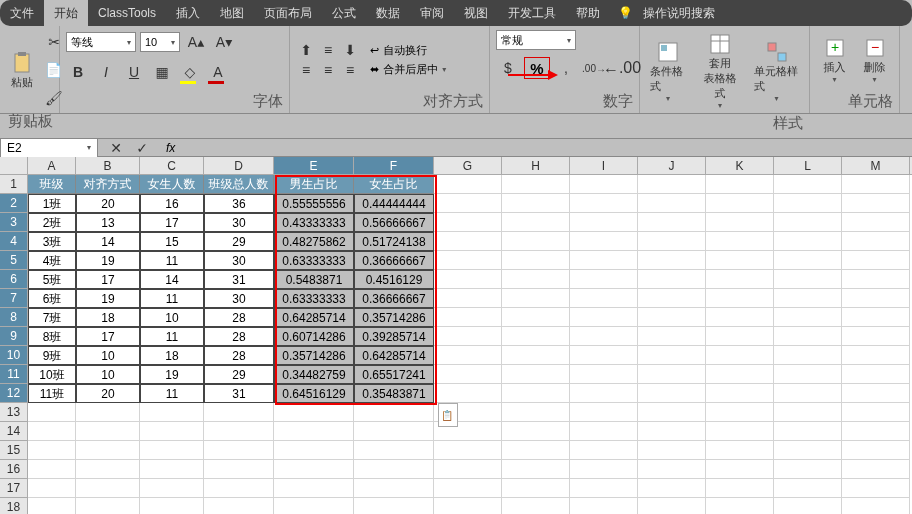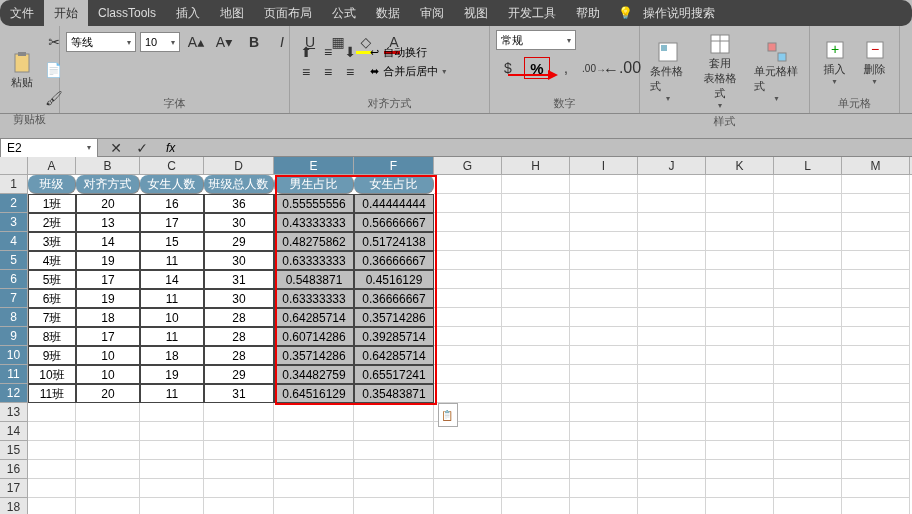--- a/index.html
+++ b/index.html
@@ -7,21 +7,21 @@
 
 
 .menubar { background: #444; display: flex; align-items: center; height: 26px; font-size: 12px; color: #ddd; border-radius: 10px; }
 .menubar .tab { padding: 0 10px; height: 26px; line-height: 26px; cursor: pointer; }
 .menubar .tab.active { background: #bfbfbf; color: #333; }
 .lightbulb { margin-left: 8px; color: #ccc; }
 
 
 .ribbon { background: #bfbfbf; height: 88px; display: flex; border-bottom: 1px solid #888; position: relative; }
 .rgroup { border-right: 1px solid #a0a0a0; display: flex; flex-direction: column; justify-content: space-between; padding: 4px 6px 2px 6px; position: relative; }
-.rgroup-label { text-align: center; font-size: 11px; color: #555; padding-top: 2px; }
+.rgroup-label { text-align: right; font-size: 15px; color: #555; padding-top: 2px; }
 .rgroup-body { flex: 1; display: flex; align-items: center; gap: 4px; }
 
 .icon-btn { width: 24px; height: 24px; display: flex; align-items: center; justify-content: center; font-size: 14px; color: #333; cursor: pointer; }
 .big-btn { display: flex; flex-direction: column; align-items: center; font-size: 11px; color: #333; cursor: pointer; padding: 2px 4px; }
 .big-btn svg, .big-btn .ic { width: 24px; height: 24px; }
 
 .clipboard-col { display: flex; flex-direction: column; align-items: flex-start; gap: 2px; }
 .paste-icon { width: 32px; height: 36px; }
 
 .font-row { display: flex; align-items: center; gap: 4px; }
@@ -48,21 +48,21 @@
 .colhdrs { display: flex; height: 18px; background: #e6e6e6; border-bottom: 1px solid #aaa; }
 .corner { width: 28px; border-right: 1px solid #aaa; background: #e6e6e6; }
 .colhdr { border-right: 1px solid #aaa; text-align: center; font-size: 12px; color: #333; line-height: 18px; background: #e6e6e6; }
 .colhdr.sel { background: #5a8ba8; color: #fff; }
 
 .rows { }
 .row { display: flex; height: 19px; }
 .rowhdr { width: 28px; background: #e6e6e6; border-right: 1px solid #aaa; border-bottom: 1px solid #aaa; text-align: center; font-size: 12px; line-height: 18px; color: #333; }
 .rowhdr.sel { background: #5a8ba8; color: #fff; }
 .cell { border-right: 1px solid #d4d4d4; border-bottom: 1px solid #d4d4d4; font-size: 12px; padding: 0 4px; line-height: 18px; text-align: center; overflow: hidden; white-space: nowrap; }
-.cell.hdr { background: #6b99b3; color: #fff; border-right: 1px solid #888; border-bottom: 1px solid #888; border-radius: 8px; }
+.cell.hdr { background: #6b99b3; color: #fff; border-right: 1px solid #888; border-bottom: 1px solid #888; }
 .cell.bordered { border: 1px solid #444; }
 .cell.sel { background: #bfbfbf; }
 
 
 .cA { width: 48px; } .cB { width: 64px; } .cC { width: 64px; } .cD { width: 70px; }
 .cE { width: 80px; } .cF { width: 80px; }
 .cG, .cH, .cI, .cJ, .cK, .cL, .cM { width: 68px; }
 
 .red-box { position: absolute; border: 2px solid #e00; pointer-events: none; }
 
@@ -107,21 +107,21 @@
       <div style="display:flex;flex-direction:column;gap:4px">
         <span class="icon-btn">✂</span>
         <span class="icon-btn">📄</span>
         <span class="icon-btn">🖌</span>
       </div>
     </div>
     <div class="rgroup-label">剪贴板</div>
   </div>
 
   <div class="rgroup" style="width:230px">
-    <div class="rgroup-body" style="flex-direction:row;align-items:flex-start;gap:6px">
+    <div class="rgroup-body" style="flex-direction:column;align-items:flex-start;gap:6px">
       <div class="font-row">
         <div class="font-name">
             <span>等线</span>
             <span class="dd">▾</span>
           </div>
         <div class="font-size">
             <span>10</span>
             <span class="dd">▾</span>
           </div>
         <span class="icon-btn">A▴</span>

